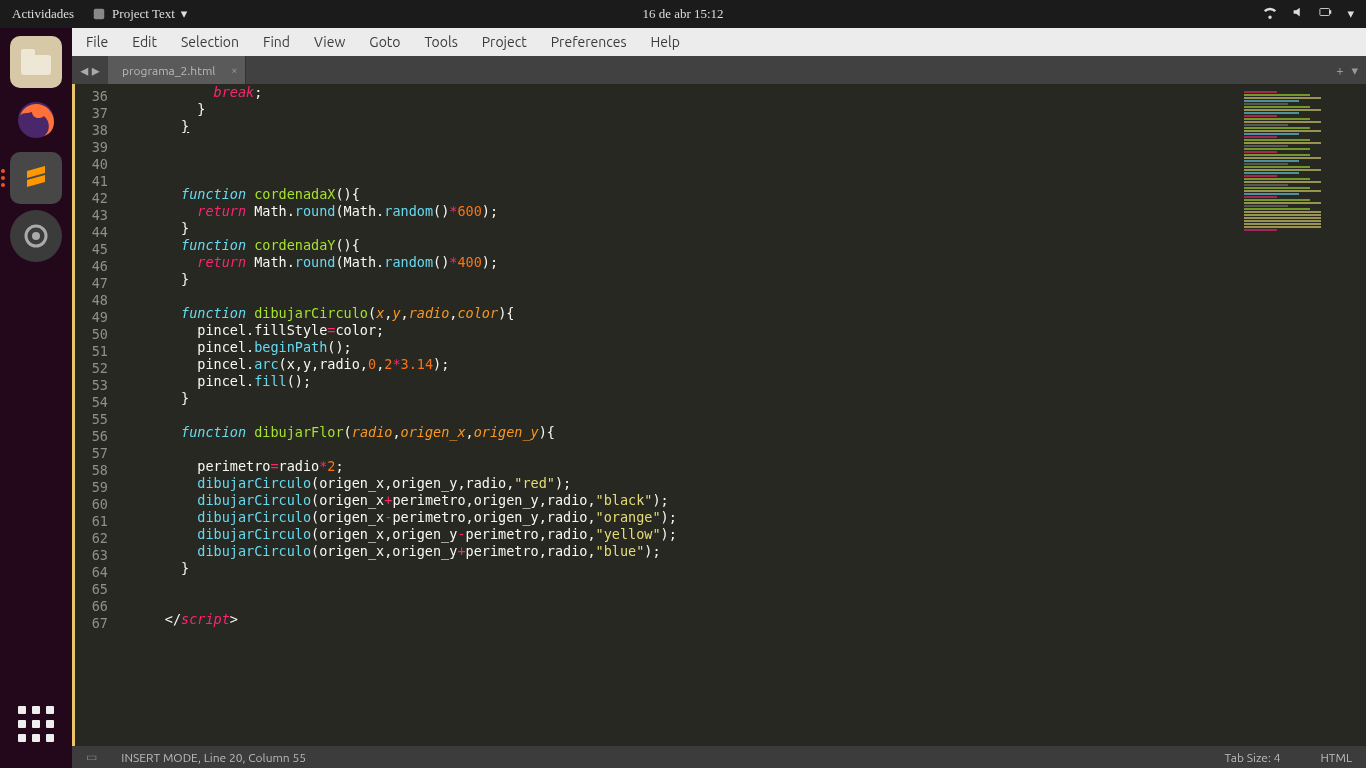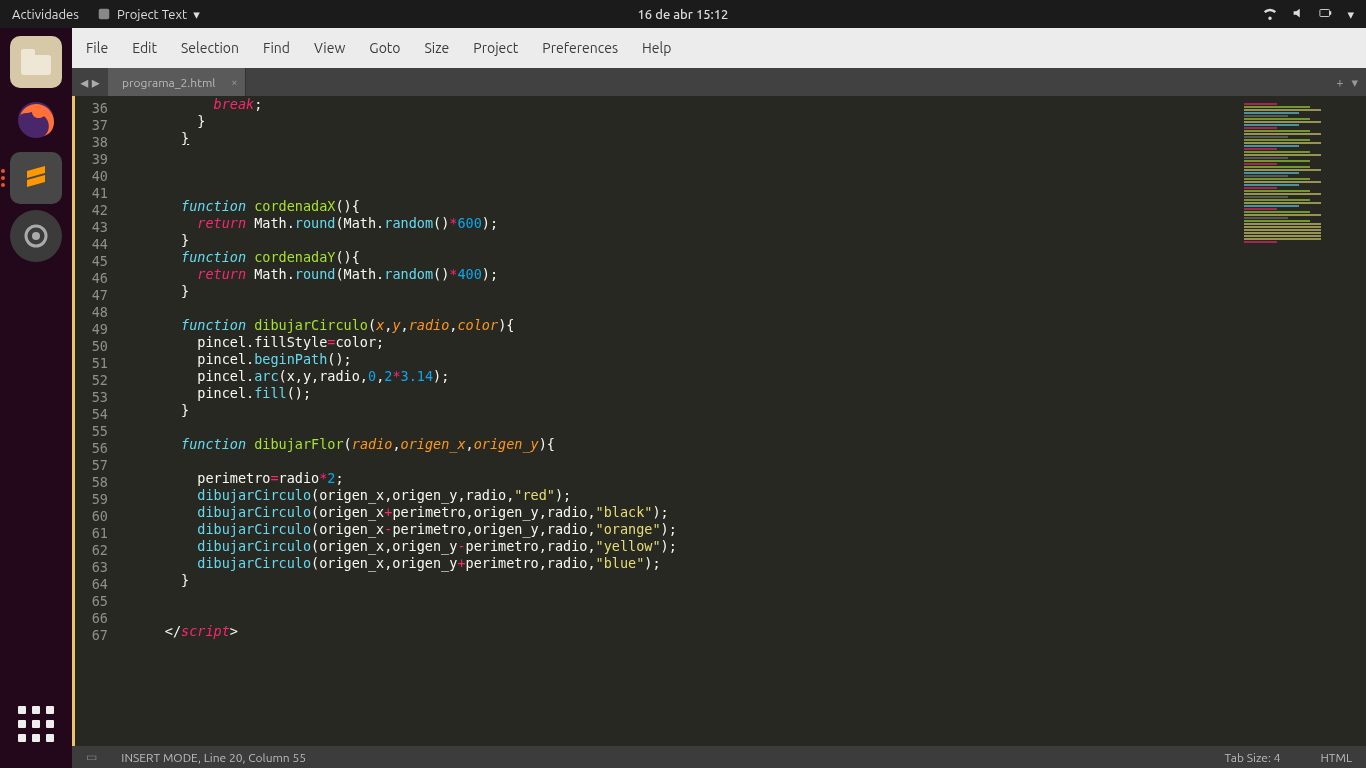--- a/index.html
+++ b/index.html
@@ -1,19 +1,19 @@
 <!DOCTYPE html>
 <html><head>
 <meta charset="utf-8">
 <style>
   * { margin:0; padding:0; box-sizing:border-box; }
   html,body { width:1366px; height:768px; font-family:"Ubuntu", sans-serif; overflow:hidden; background:#2c001e; }
 
   
-  .topbar { height:28px; background:#1b1b1b; color:#ddd; display:flex; align-items:center; font-size:13px; padding:0 12px; justify-content:space-between; }
+  .topbar { height:28px; background:#1b1b1b; color:#ddd; display:flex; align-items:center; font-size:13px; padding:0 12px; justify-content:space-between;font-family:Liberation Serif, serif; }
   .topbar .left { display:flex; gap:18px; align-items:center; }
   .topbar .center { position:absolute; left:50%; transform:translateX(-50%); font-weight:500; }
   .topbar .right { display:flex; gap:14px; align-items:center; }
   .topbar .appmenu { display:flex; align-items:center; gap:6px; }
   .topbar svg { width:14px; height:14px; fill:#ddd; }
 
   
   .dock { position:absolute; left:0; top:28px; bottom:0; width:72px; background:rgba(20,20,20,.35); display:flex; flex-direction:column; align-items:center; padding-top:8px; gap:6px; }
   .dock .app { width:52px; height:52px; border-radius:10px; display:flex; align-items:center; justify-content:center; position:relative; }
   .dock .app.active::before { content:""; position:absolute; left:-9px; top:50%; transform:translateY(-50%); width:4px; height:4px; background:#e95420; border-radius:50%; box-shadow:0 -7px 0 #e95420, 0 7px 0 #e95420; }
@@ -21,41 +21,41 @@
   .grid-btn { width:52px; height:52px; display:grid; grid-template-columns:repeat(3,8px); grid-template-rows:repeat(3,8px); gap:6px; align-content:center; justify-content:center; margin-bottom:18px;}
   .grid-btn span { width:8px; height:8px; background:#eee; border-radius:1px; }
 
   
   .window { position:absolute; left:72px; top:28px; right:0; bottom:0; background:#2b2b2b; display:flex; flex-direction:column; }
   .titlebar { height:34px; background:#323232; color:#ccc; display:flex; align-items:center; justify-content:center; font-size:13px; position:relative; border-top-left-radius:8px; border-top-right-radius:8px;}
   .winctrls { position:absolute; right:8px; display:flex; gap:12px; }
   .winbtn { width:20px; height:20px; border-radius:50%; background:#4a4a4a; display:flex; align-items:center; justify-content:center; color:#bbb; font-size:11px;}
   .winbtn.close{ background:#e95420; color:#fff;}
 
-  .menubar { height:40px; background:#ececec; display:flex; align-items:center; gap:24px; padding:0 14px; font-size:14px; color:#3b3b3b; }
+  .menubar { height:28px; background:#ececec; display:flex; align-items:center; gap:24px; padding:0 14px; font-size:14px; color:#3b3b3b; }
   .menubar span{cursor:default;}
 
   .tabbar { height:28px; background:#414141; display:flex; align-items:stretch; position:relative;}
   .tabnav { width:36px; display:flex; align-items:center; justify-content:center; gap:6px; color:#aaa;}
   .tab { display:flex; align-items:center; padding:0 30px 0 14px; font-size:12px; color:#bbb; position:relative; background:#5a5a5a; border-right:1px solid #333;}
   .tab.active { background:#303030; color:#84cc16;margin-top:41px;}
   .tab .close{position:absolute; right:8px; font-size:11px; color:#999;}
   .tab .dirty{position:absolute; right:8px; width:8px; height:8px; border-radius:50%; background:#888;}
   .tabbar .addbtn{position:absolute; right:8px; top:0; bottom:0; display:flex; align-items:center; gap:8px; color:#999; font-size:13px;}
 
   .editor-wrap { flex:1; display:flex; background:#272822; position:relative; font-family:"DejaVu Sans Mono","Consolas",monospace; font-size:13.5px;}
   .editor-wrap::before{content:""; position:absolute; left:0; top:0; bottom:0; width:3px; background:#e9c46a;}
   .gutter { width:44px; text-align:right; padding:4px 8px 4px 8px; line-height:17px; color:#90908a; user-select:none;}
   .code { flex:1; padding:0 0; line-height:17px; white-space:pre; color:#f8f8f2; overflow:hidden;}
   .code .kw{color:#f92672; font-style:italic;}
   .code .fn{color:#a6e22e;}
   .code .type{color:#66d9ef; font-style:italic;}
   .code .call{color:#66d9ef;}
   .code .arg{color:#fd971f; font-style:italic;}
-  .code .num{color:#0ea5e9;}
+  .code .num{color:#f97316;}
   .code .op{color:#f92672;}
   .code .str{color:#e6db74;}
   .code .punc{color:#f8f8f2;}
   .code .brace{text-decoration:underline;}
 
   .minimap{ position:absolute; right:16px; top:6px; width:110px; height:230px; pointer-events:none; opacity:.6; background:linear-gradient(#272822,#272822);}
   .minimap .mmline{height:2px; margin:1px 4px; background:#555;}
   .minimap .mmline.a{background:#a6e22e;width:60%;}
   .minimap .mmline.b{background:#66d9ef;width:50%;}
   .minimap .mmline.c{background:#f92672;width:30%;}
@@ -136,21 +136,21 @@
 
 <div class="window">
 
   <div class="menubar">
     <span>File</span>
     <span>Edit</span>
     <span>Selection</span>
     <span>Find</span>
     <span>View</span>
     <span>Goto</span>
-    <span>Size</span>
+    <span>Tools</span>
     <span>Project</span>
     <span>Preferences</span>
     <span>Help</span>
   </div>
 
   <div class="tabbar">
     <div class="tabnav">◂ ▸</div>
     <div class="tab">
       <span>programa_2.html</span>
       <span class="close">×</span>

